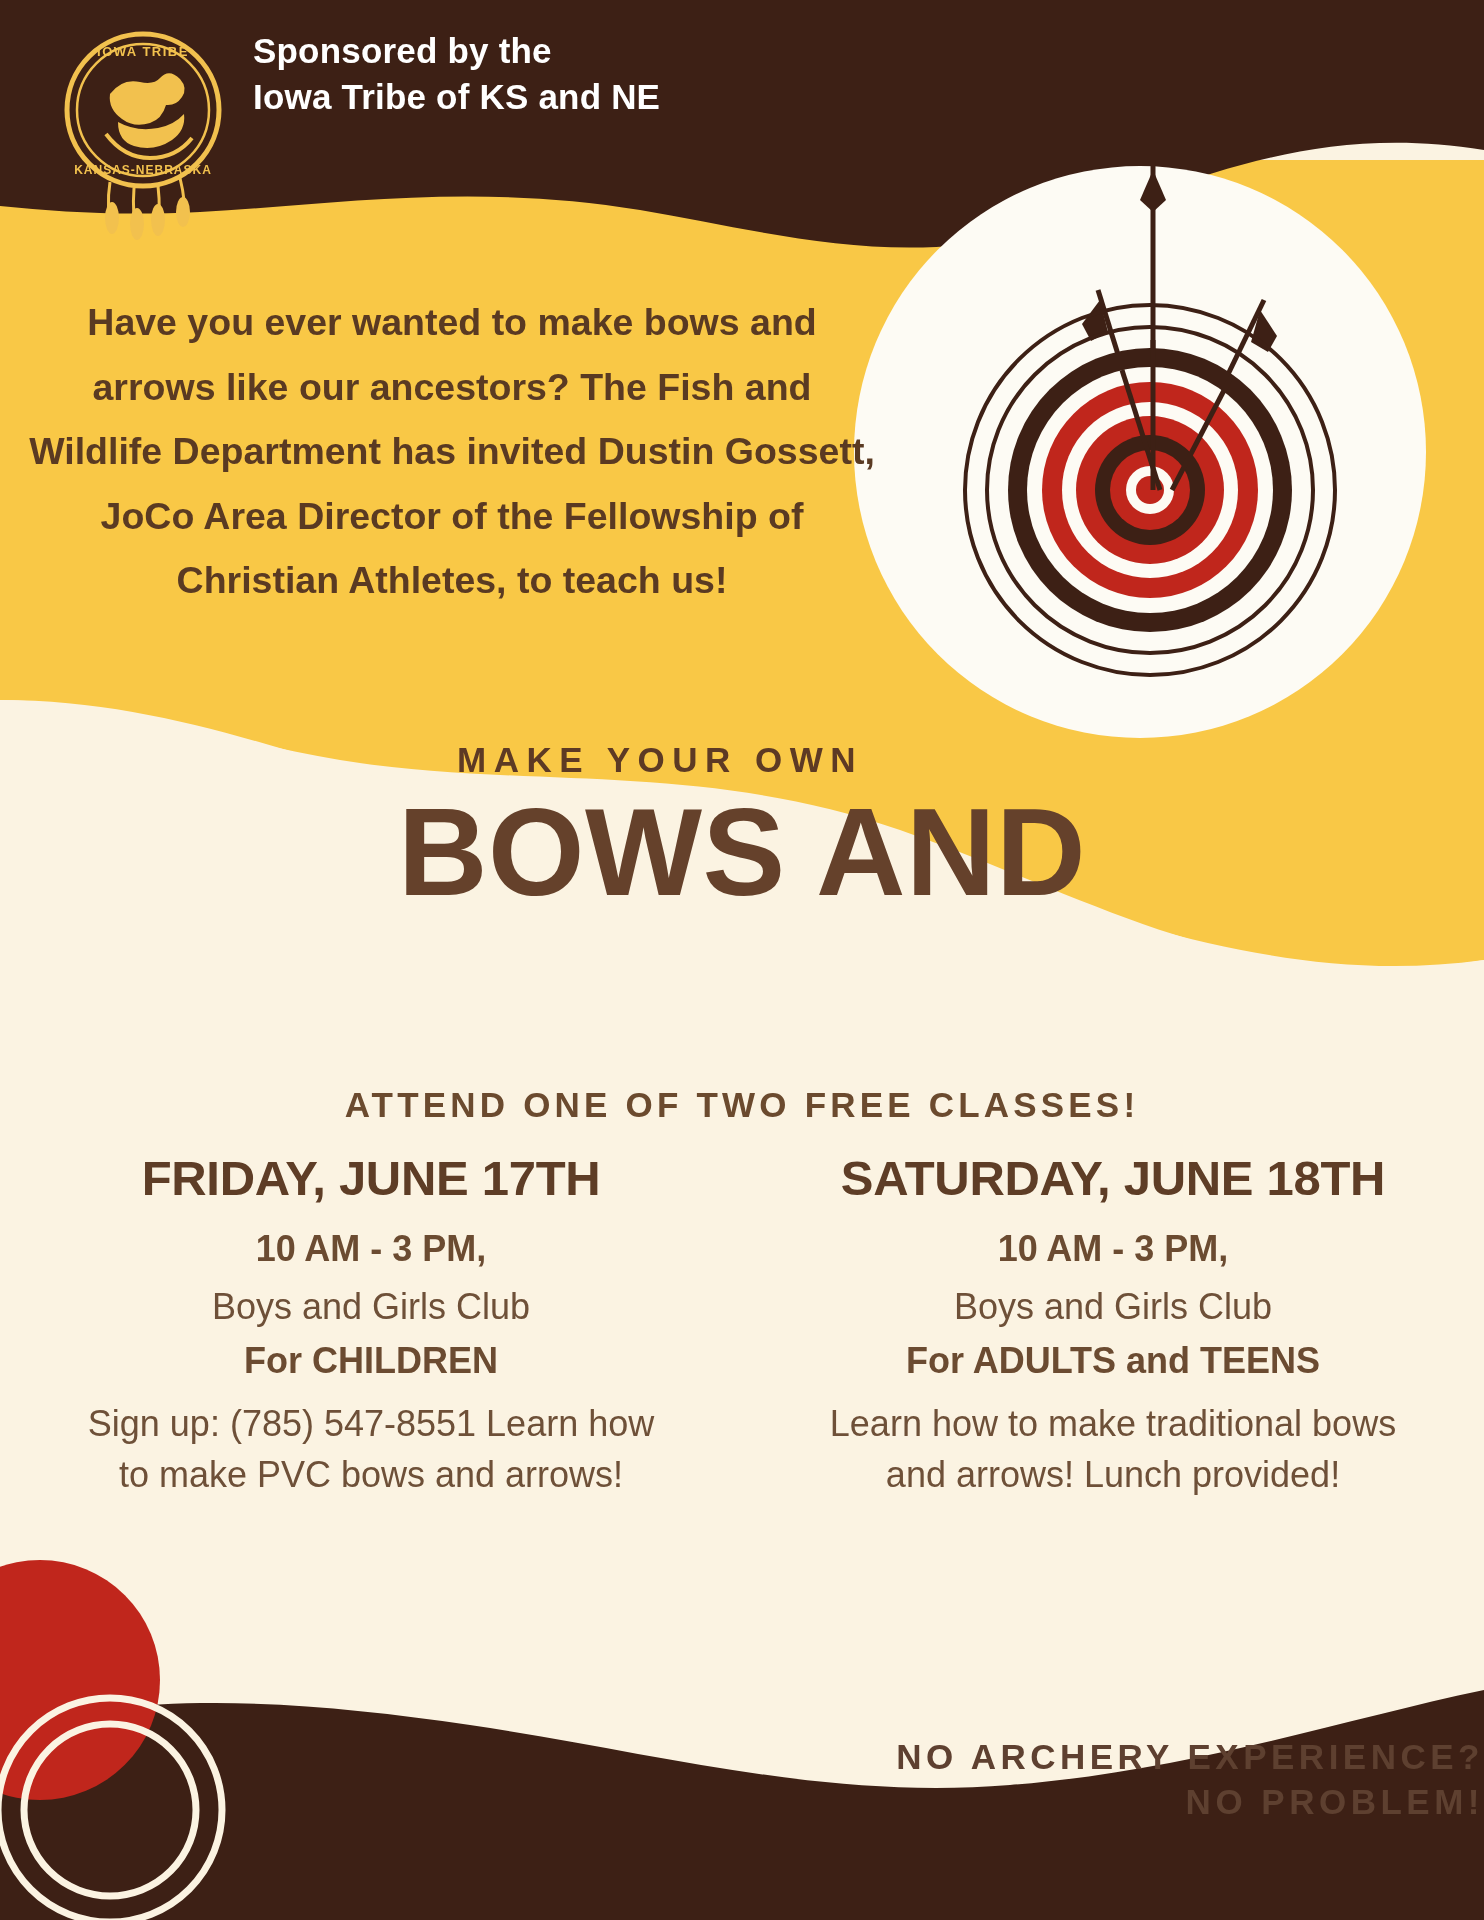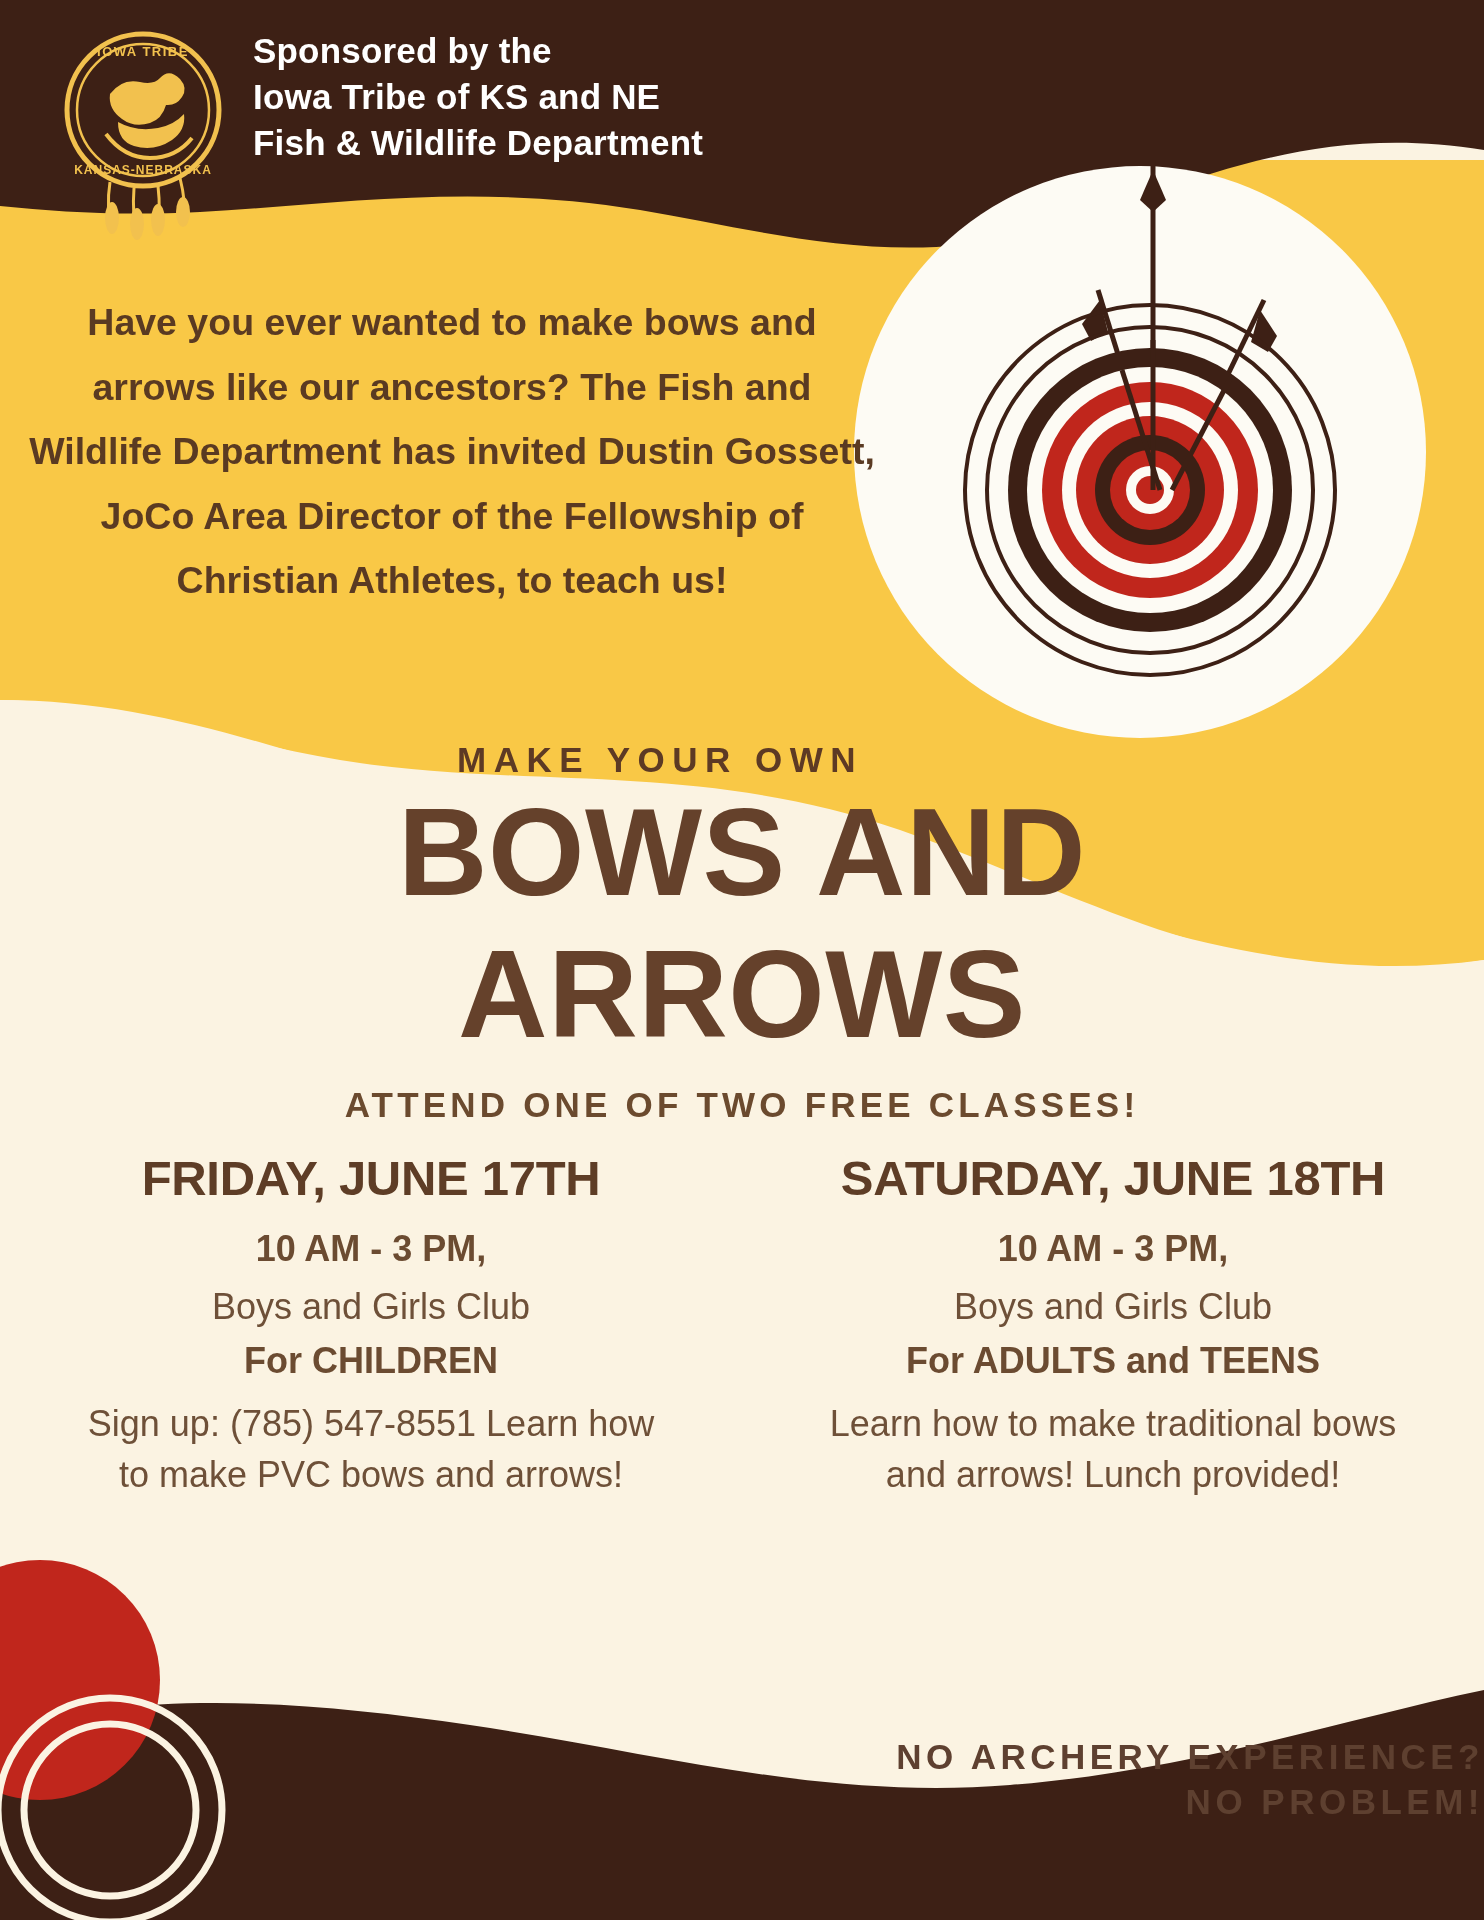--- a/index.html
+++ b/index.html
@@ -228,21 +228,20 @@
         <ellipse cx="64" cy="196" rx="7" ry="16"></ellipse>
         <ellipse cx="89" cy="202" rx="7" ry="16"></ellipse>
         <ellipse cx="110" cy="198" rx="7" ry="16"></ellipse>
         <ellipse cx="135" cy="190" rx="7" ry="15"></ellipse>
       </g>
     </svg>
 
     <div class="sponsor-text">
       <div>Sponsored by the</div>
       <div>Iowa Tribe of KS and NE</div>
-      <div>Fish &amp; Wildlife Department</div>
     </div>
   </div>
 
   <div class="intro">Have you ever wanted to make bows and arrows like our ancestors? The Fish and Wildlife Department has invited Dustin Gossett, JoCo Area Director of the Fellowship of Christian Athletes, to teach us!</div>
 
   <div class="target-wrap">
     <svg viewBox="0 0 560 600" width="560" height="600" xmlns="http://www.w3.org/2000/svg">
 
       <g stroke="#3D2015" stroke-width="5" fill="none">
         <line x1="293" y1="0" x2="293" y2="330"></line>
@@ -274,21 +273,20 @@
         <line x1="293" y1="180" x2="293" y2="330"></line>
         <line x1="262" y1="210" x2="300" y2="330"></line>
         <line x1="372" y1="215" x2="312" y2="330"></line>
       </g>
     </svg>
   </div>
 
   <div class="kicker">MAKE YOUR OWN</div>
   <div class="main-title">
     <span>BOWS AND</span>
-    <span class="line2">ARROWS</span>
   </div>
   <div class="subkicker">ATTEND ONE OF TWO FREE CLASSES!</div>
 
   <div class="cols">
     <div class="col left">
       <div class="day">FRIDAY, JUNE 17TH</div>
       <div class="time">10 AM - 3 PM,</div>
       <div class="place">Boys and Girls Club</div>
       <div class="audience">For CHILDREN</div>
       <div class="detail">Sign up: (785) 547-8551 Learn how to make PVC bows and arrows!</div>

